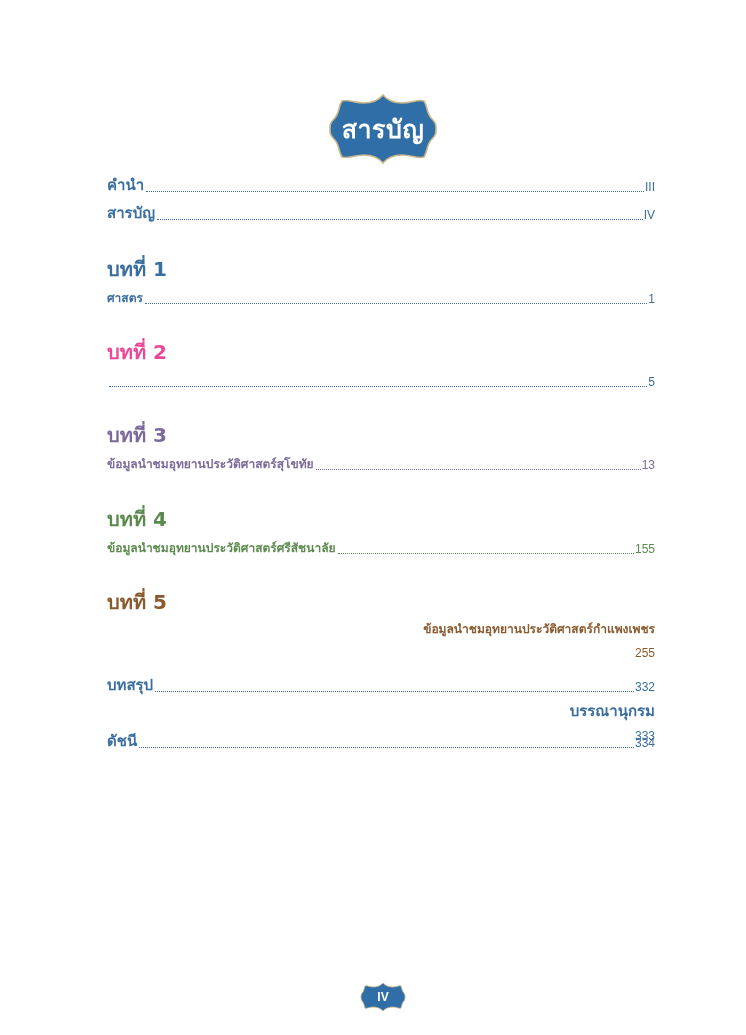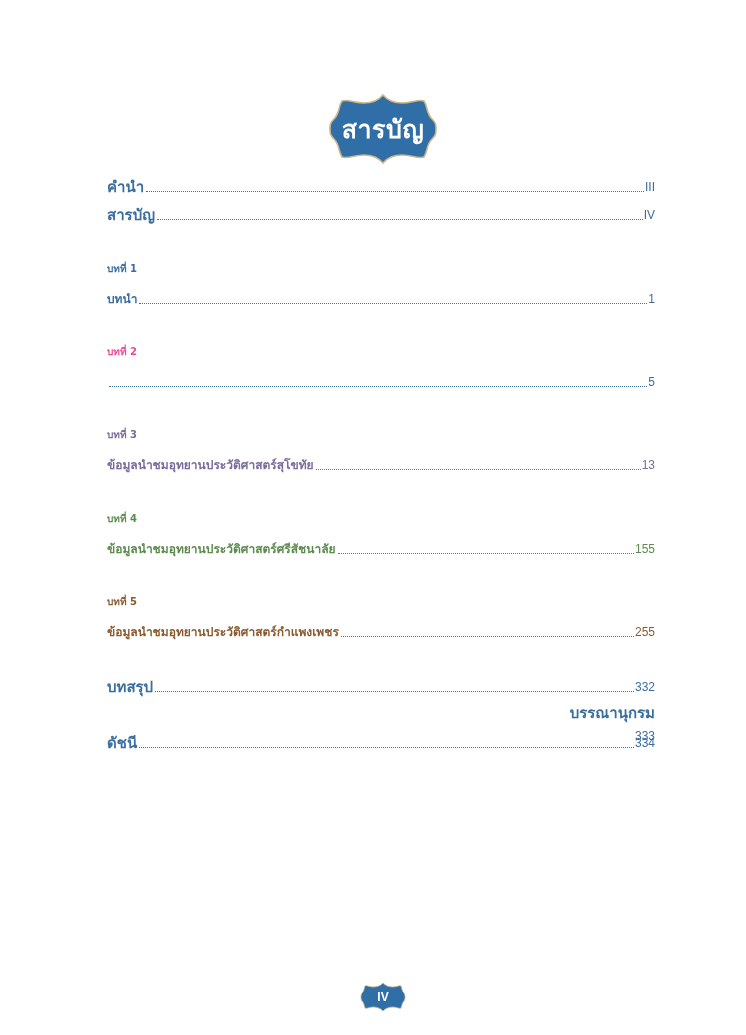--- a/index.html
+++ b/index.html
@@ -50,39 +50,40 @@
       left: 0;
       width: 548px;
       display: flex;
       align-items: flex-end;
       height: 20px;
     }
     .row .label {
       white-space: nowrap;
       font-weight: bold;
       line-height: 18px;
+      font-family: Liberation Mono, monospace;
     }
     .row .leader {
       flex: 1;
       border-bottom: 1.3px dotted currentColor;
       margin: 0 1px 4px 2px;
       height: 1px;
     }
     .row .page-num {
       white-space: nowrap;
       font-family: "Liberation Sans", sans-serif;
       font-size: 12px;
       line-height: 18px;
     }
     .row.big .label { font-size: 15px; }
     .row.small .label { font-size: 12px; }
     .chapter-heading {
       position: absolute;
       left: 0;
-      font-size: 10px;
+      font-size: 20px;
       font-weight: bold;
       white-space: nowrap;
       line-height: 20px;
     }
     .footer-badge {
       position: absolute;
       left: 360px;
       top: 978px;
       width: 46px;
       height: 30px;
@@ -119,21 +120,21 @@
       <span class="page-num">III</span>
     </div>
     <div class="row big" style="top:200px; color:#3a6e9f;">
       <span class="label">สารบัญ</span>
       <span class="leader"></span>
       <span class="page-num">IV</span>
     </div>
 
     <div class="chapter-heading" style="top:255px; color:#3a6e9f;">บทที่ 1</div>
     <div class="row small" style="top:284px; color:#3a6e9f;">
-      <span class="label">บทนำ</span>
+      <span class="label">ศาสตร</span>
       <span class="leader"></span>
       <span class="page-num">1</span>
     </div>
 
     <div class="chapter-heading" style="top:338px; color:#ec4899;">บทที่ 2</div>
     <div class="row small" style="top:367px; color:#3a6e9f;">
       <span class="leader"></span>
       <span class="page-num">5</span>
     </div>
 
@@ -145,21 +146,21 @@
     </div>
 
     <div class="chapter-heading" style="top:505px; color:#5c8a4e;">บทที่ 4</div>
     <div class="row small" style="top:534px; color:#5c8a4e;justify-content:center;">
       <span class="label">ข้อมูลนำชมอุทยานประวัติศาสตร์ศรีสัชนาลัย </span>
       <span class="leader"></span>
       <span class="page-num">155</span>
     </div>
 
     <div class="chapter-heading" style="top:588px; color:#8a5a2e;">บทที่ 5</div>
-    <div class="row small" style="top:617px; color:#8a5a2e;">
+    <div class="row small" style="top:617px; color:#8a5a2e;flex-direction:column;">
       <span class="label">ข้อมูลนำชมอุทยานประวัติศาสตร์กำแพงเพชร</span>
       <span class="leader"></span>
       <span class="page-num">255</span>
     </div>
 
     <div class="row big" style="top:672px; color:#3a6e9f;">
       <span class="label">บทสรุป</span>
       <span class="leader"></span>
       <span class="page-num">332</span>
     </div>

